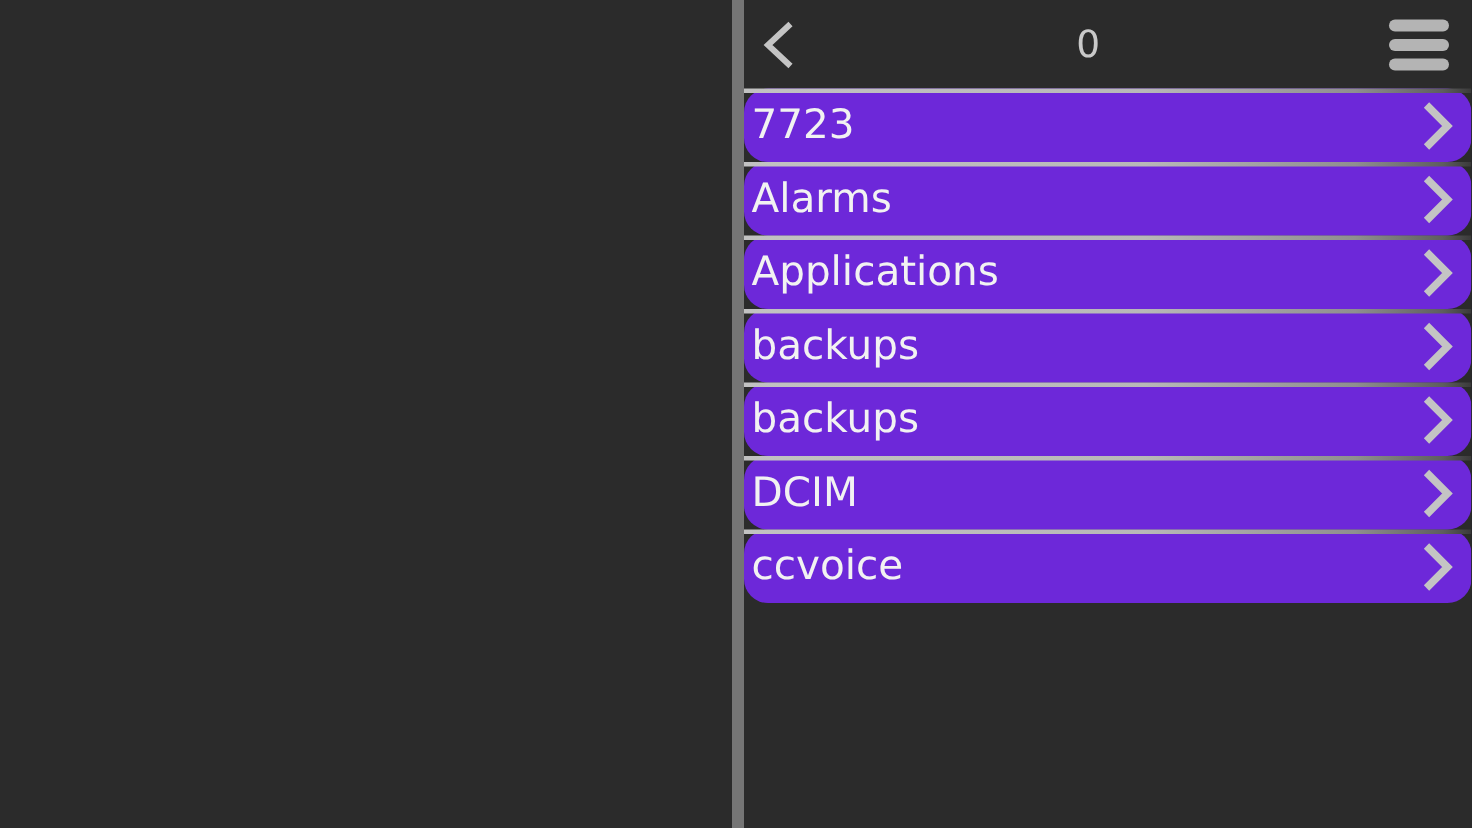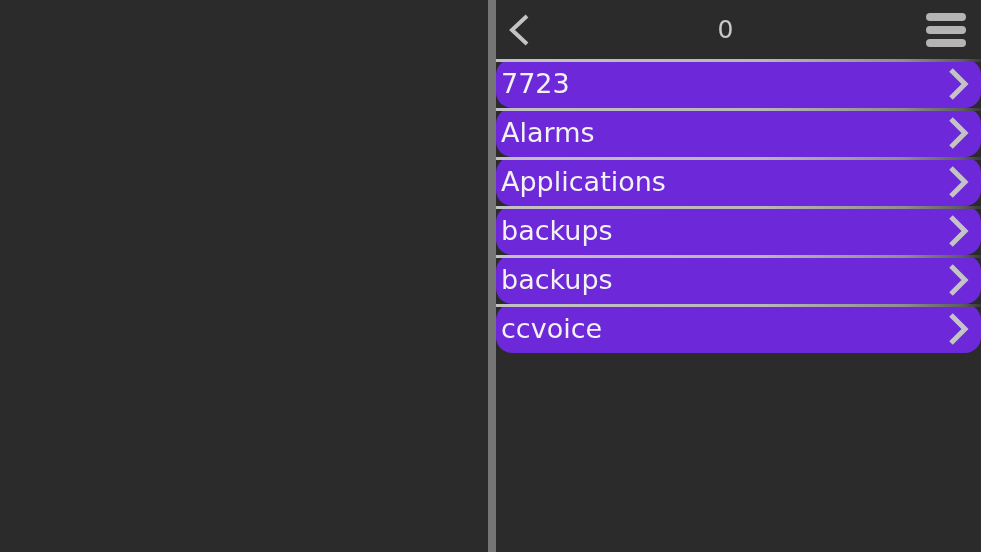--- a/index.html
+++ b/index.html
@@ -222,20 +222,28 @@
         </div>
         <div class="list-row">
           <div class="row-label">backups</div>
           <div class="row-chevron">
             <svg width="24" height="34" viewBox="0 0 24 34" aria-hidden="true">
               <polyline points="5,3 19,17 5,31" fill="none" stroke="#c4c4c4" stroke-width="5" stroke-linecap="butt" stroke-linejoin="miter"></polyline>
             </svg>
           </div>
         </div>
         <div class="list-row">
+          <div class="row-label">DCIM</div>
+          <div class="row-chevron">
+            <svg width="24" height="34" viewBox="0 0 24 34" aria-hidden="true">
+              <polyline points="5,3 19,17 5,31" fill="none" stroke="#c4c4c4" stroke-width="5" stroke-linecap="butt" stroke-linejoin="miter"></polyline>
+            </svg>
+          </div>
+        </div>
+        <div class="list-row">
           <div class="row-label">ccvoice</div>
           <div class="row-chevron">
             <svg width="24" height="34" viewBox="0 0 24 34" aria-hidden="true">
               <polyline points="5,3 19,17 5,31" fill="none" stroke="#c4c4c4" stroke-width="5" stroke-linecap="butt" stroke-linejoin="miter"></polyline>
             </svg>
           </div>
         </div>
       </div>
 
   </div>

